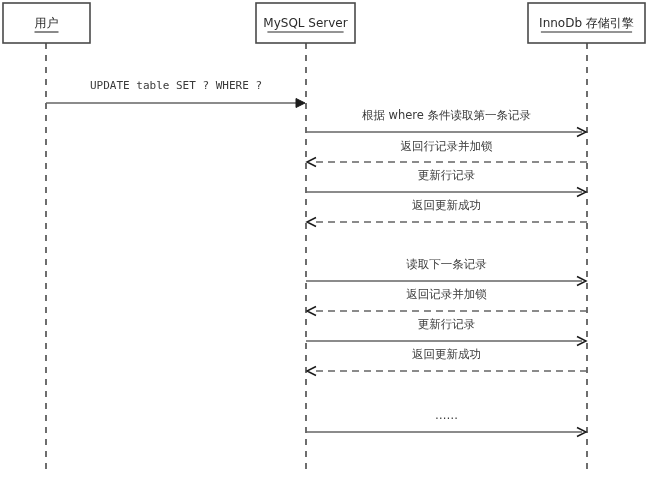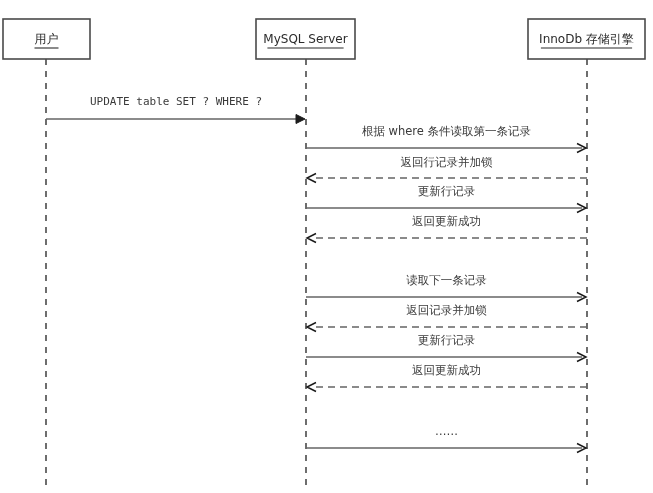--- a/index.html
+++ b/index.html
@@ -10,21 +10,21 @@
   body {
     width: 653px;
     height: 493px;
     position: relative;
     font-family: "DejaVu Sans", sans-serif;
     overflow: hidden;
   }
   #diagram-root {
     position: absolute;
     left: 0;
-    top: 16px;
+    top: 0;
     width: 653px;
     height: 409px;
   }
   svg#sequence-canvas {
     position: absolute;
     left: 0;
     top: 0;
     display: block;
   }
   .actor-box {

